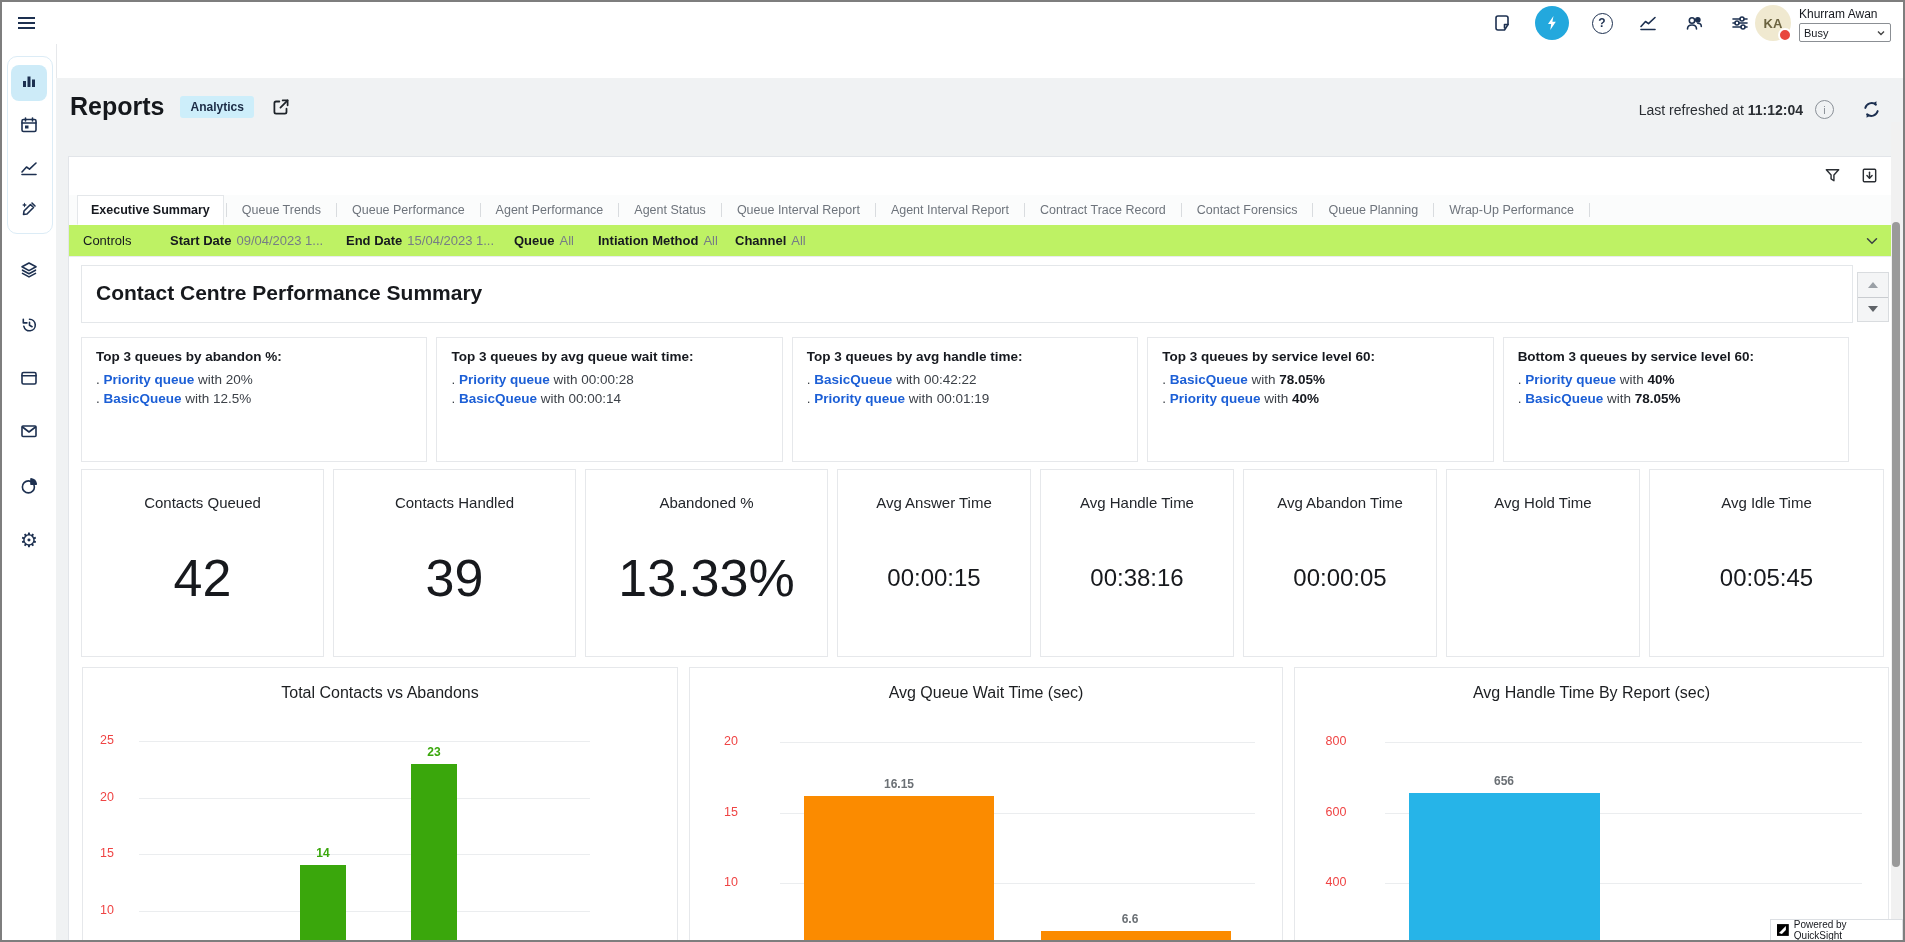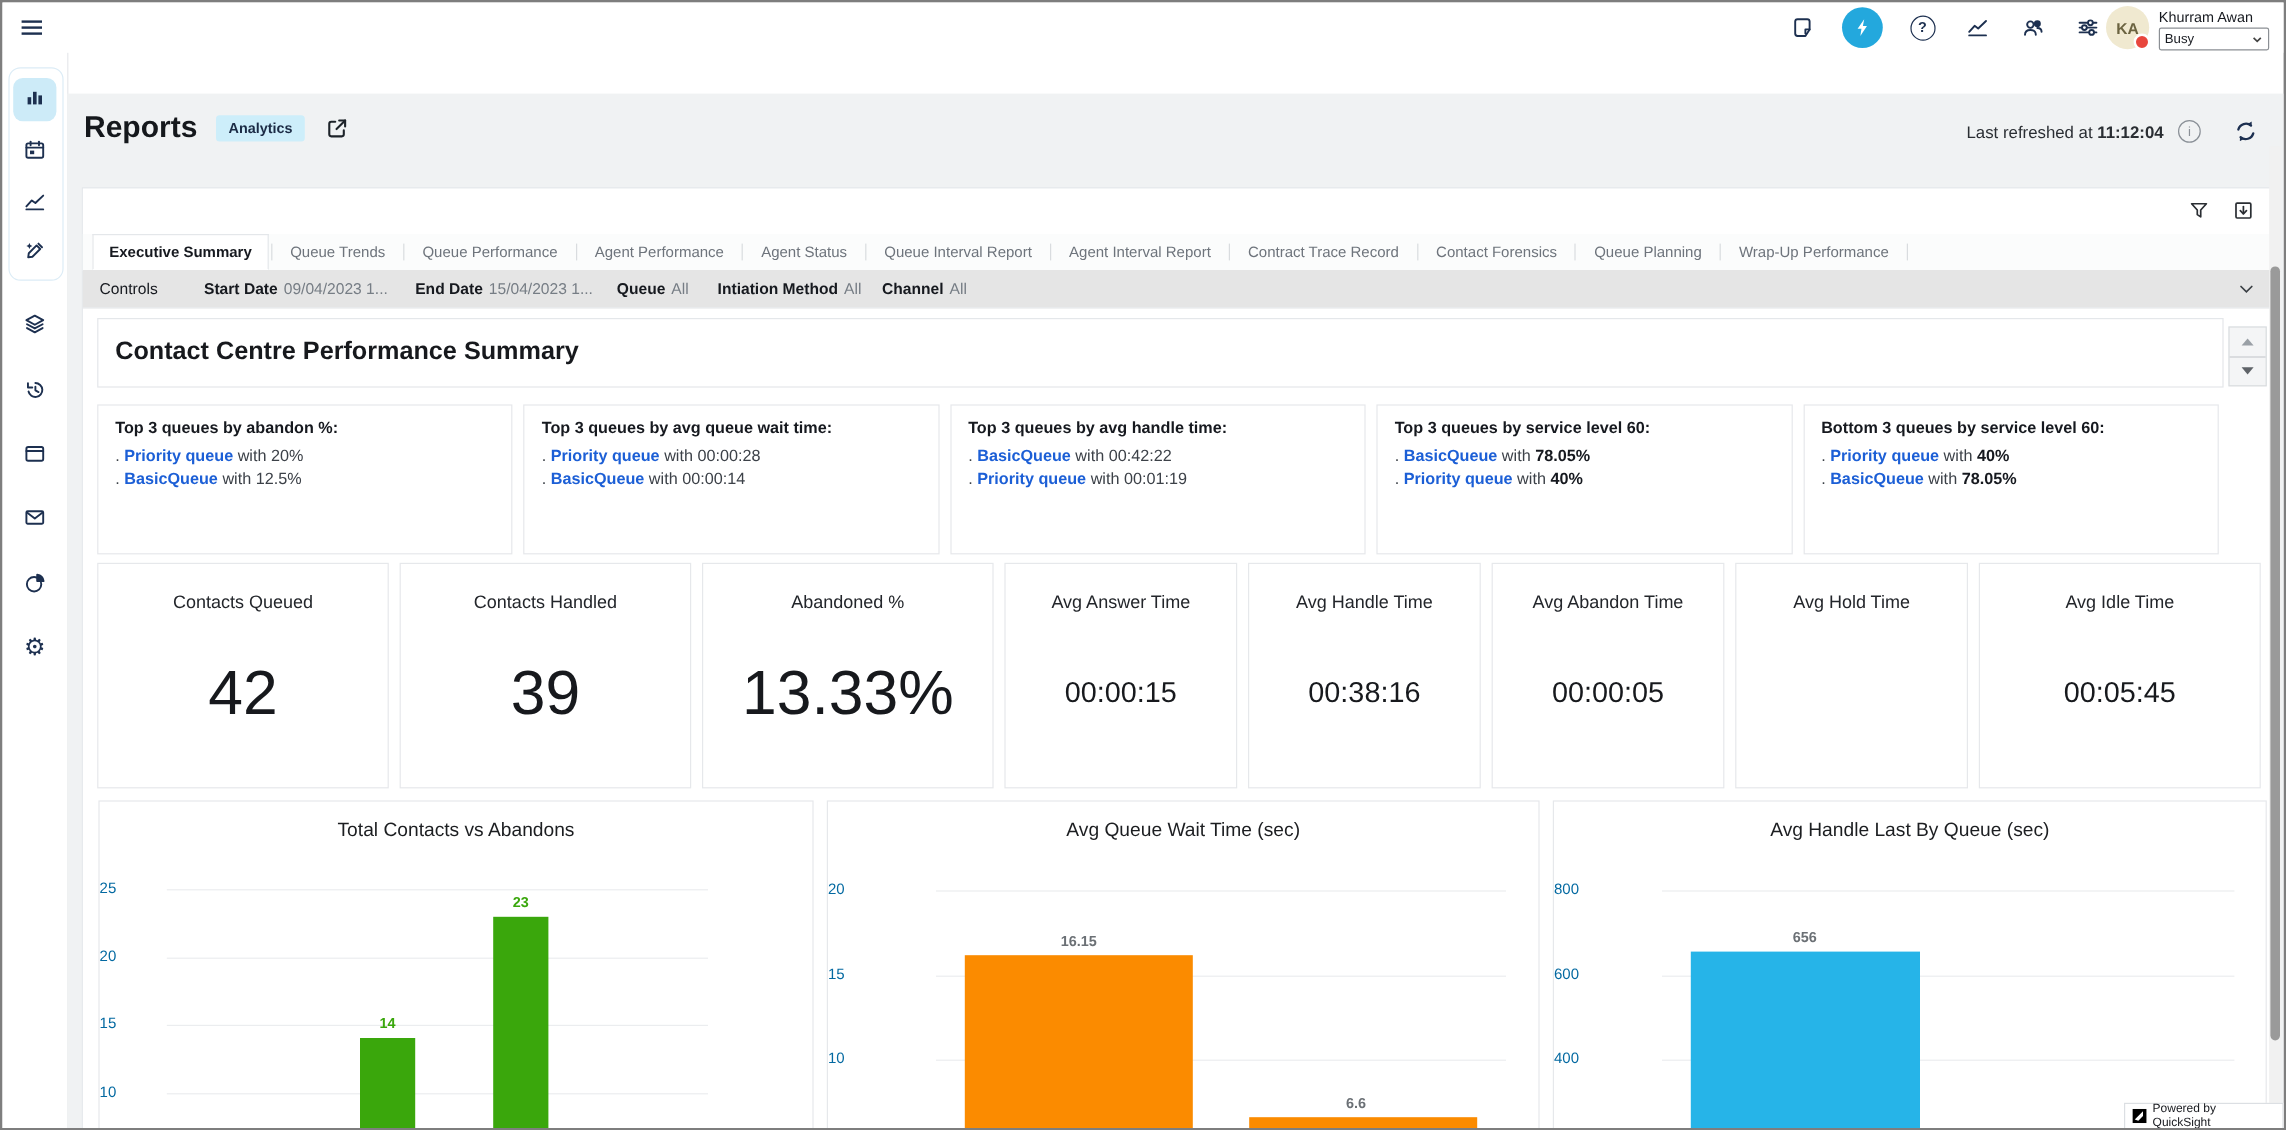--- a/index.html
+++ b/index.html
@@ -37,21 +37,21 @@
   .info-ring::after{content:"i";}
   .icon-btn{border:none;background:transparent;padding:0;cursor:pointer;display:flex;align-items:center;justify-content:center;}
   
   .panel{position:absolute;left:12px;top:78px;width:1826px;height:1000px;background:#fff;border:1px solid #e2e5e9;}
   .panel-tools{position:absolute;top:9px;right:16px;display:flex;gap:18px;}
   .tabs{position:absolute;top:38px;left:0;right:0;height:30px;background:#fbfcfc;border-bottom:1px solid #eceef0;
         display:flex;align-items:stretch;padding-left:8px;font-size:12.5px;}
   .tab{border:none;background:transparent;padding:0 13px;color:#6e747c;cursor:pointer;font-size:12.5px;display:flex;align-items:center;}
   .tab.active{background:#fff;border:1px solid #e4e7ea;border-bottom:1px solid #fff;color:#16191f;font-weight:bold;}
   .tab-sep{width:1px;background:#d9dcdf;margin:8px 2px;}
-  .controls{position:absolute;top:68px;left:0;right:0;height:31px;background:#e5e5e5;border-bottom:1px solid #e9ebee;font-size:13px;}
+  .controls{position:absolute;top:68px;left:0;right:0;height:31px;background:#bef264;border-bottom:1px solid #e9ebee;font-size:13px;}
   .ctrl-label{position:absolute;left:14px;top:8px;color:#16191f;}
   .ctrl-item{position:absolute;top:8px;cursor:pointer;white-space:nowrap;}
   .ctrl-item b{font-weight:bold;color:#16191f;}
   .ctrl-item span{color:#767d85;margin-left:5px;}
   .ctrl-chevron{position:absolute;right:14px;top:7px;cursor:pointer;}
   .sec-title-bar{position:absolute;top:108px;left:12px;width:1772px;height:58px;background:#fff;border:1px solid #e4e7ea;box-sizing:border-box;}
   .sec-title{position:absolute;left:14px;top:15px;font-size:21px;font-weight:bold;color:#17191d;}
   .spinner{position:absolute;top:115px;left:1788px;width:30px;height:48px;border:1px solid #d9dcdf;background:#f4f5f6;
            display:flex;flex-direction:column;}
   .spinner button{flex:1;border:none;background:transparent;display:flex;align-items:center;justify-content:center;cursor:pointer;padding:0;}
@@ -69,21 +69,21 @@
   .kpi-row{position:absolute;top:312px;left:12px;display:flex;gap:9px;height:188px;}
   .kpi-card{background:#fff;border:1px solid #e6e8eb;box-sizing:border-box;display:flex;flex-direction:column;align-items:center;}
   .kpi-label{margin-top:24px;font-size:15px;color:#23262b;}
   .kpi-value{flex:1;display:flex;align-items:center;margin-top:-12px;color:#17191d;}
   .kpi-value.big{font-size:52px;}
   .kpi-value.time{font-size:24px;}
   
   .charts-row{position:absolute;top:510px;left:13px;display:flex;gap:11px;}
   .chart-panel{position:relative;height:420px;background:#fff;border:1px solid #e6e8eb;box-sizing:border-box;overflow:hidden;}
   .chart-title{position:absolute;top:16px;left:0;width:100%;text-align:center;font-size:16px;color:#1c1e21;}
-  .tick-label{position:absolute;text-align:left;font-size:12.5px;color:#0369a1;}
+  .tick-label{position:absolute;text-align:center;font-size:12.5px;color:#ef4444;}
   .gridline{position:absolute;height:1px;background:#ebedef;}
   .bar{position:absolute;cursor:pointer;}
   .bar-label{position:absolute;text-align:center;font-size:12px;font-weight:600;}
   .ylabel{position:absolute;left:8px;transform:rotate(-90deg);transform-origin:0 0;white-space:nowrap;
           font-size:15.5px;color:#3f444a;}
   .chart-panel[data-chart="1"] .ylabel{top:472px;}
   .chart-panel[data-chart="2"] .ylabel{top:452px;}
   
   .scroll-track{position:absolute;right:2px;top:120px;width:10px;bottom:0;background:#f1f1f1;}
   .scroll-thumb{position:absolute;right:3px;top:220px;width:8px;height:645px;background:#9a9a9a;border-radius:4px;cursor:pointer;}
@@ -416,21 +416,21 @@
             <div class="tick-label" style="left: 0px; width: 82px; top: 207.2px;">10</div>
             <div class="gridline" style="left: 90px; width: 475px; top: 215.2px;"></div>
             <div class="tick-label" style="left: 0px; width: 82px; top: 277.8px;">5</div>
             <div class="gridline" style="left: 90px; width: 475px; top: 285.8px;"></div>
             <div class="bar" style="left: 114px; top: 128px; width: 190px; height: 228px; background: rgb(251, 139, 0);"></div>
             <div class="bar-label" style="left: 169px; top: 109px; width: 80px; color: rgb(107, 112, 117);">16.15</div>
             <div class="bar" style="left: 351px; top: 263px; width: 190px; height: 93px; background: rgb(251, 139, 0);"></div>
             <div class="bar-label" style="left: 400px; top: 244px; width: 80px; color: rgb(107, 112, 117);">6.6</div>
           </div>
         <div class="chart-panel" data-chart="2" style="width:595px">
-          <div class="chart-title">Avg Handle Last By Queue (sec)</div>
+          <div class="chart-title">Avg Handle Time By Report (sec)</div>
           <div class="ylabel">Avg Handle Time (sec)</div>
         <div class="tick-label" style="left: 0px; width: 82px; top: 66px;">800</div>
             <div class="gridline" style="left: 90px; width: 477px; top: 74px;"></div>
             <div class="tick-label" style="left: 0px; width: 82px; top: 136.6px;">600</div>
             <div class="gridline" style="left: 90px; width: 477px; top: 144.6px;"></div>
             <div class="tick-label" style="left: 0px; width: 82px; top: 207.2px;">400</div>
             <div class="gridline" style="left: 90px; width: 477px; top: 215.2px;"></div>
             <div class="tick-label" style="left: 0px; width: 82px; top: 277.8px;">200</div>
             <div class="gridline" style="left: 90px; width: 477px; top: 285.8px;"></div>
             <div class="bar" style="left: 114px; top: 125px; width: 191px; height: 232px; background: rgb(38, 180, 232);"></div>

